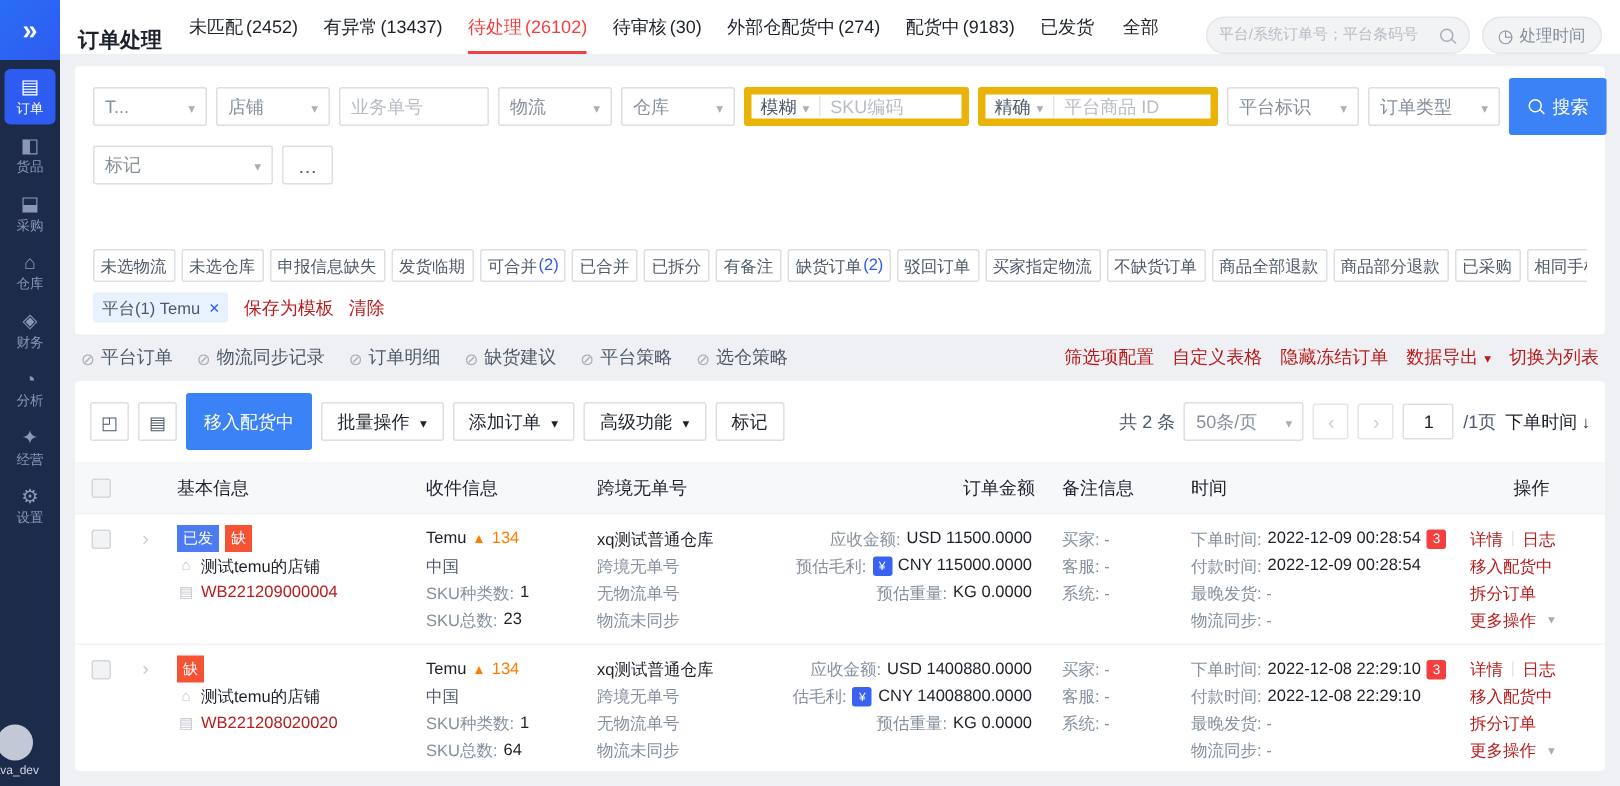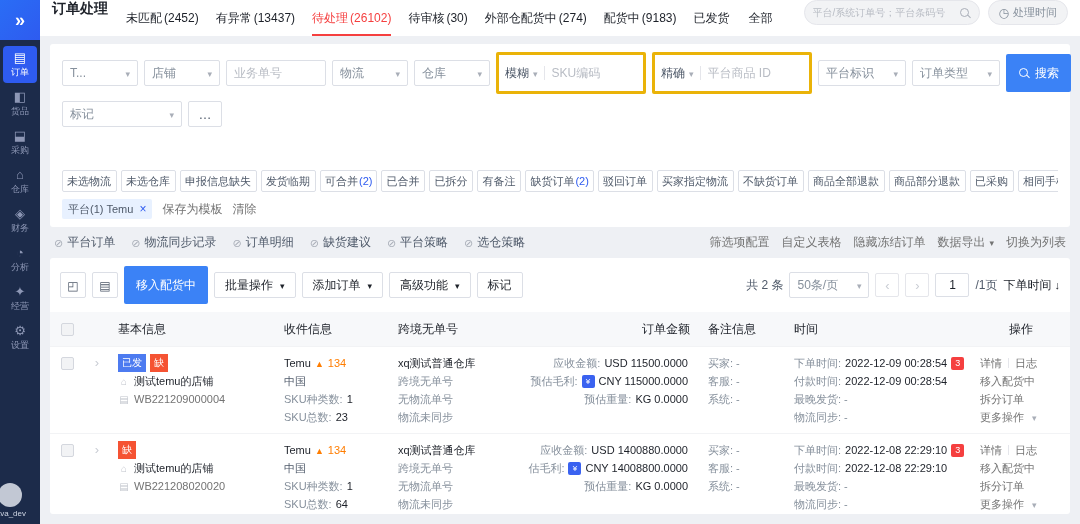--- a/index.html
+++ b/index.html
@@ -12,21 +12,21 @@
   .side-nav{display:flex;flex-direction:column;gap:2px;padding:6px 3px;}
   .side-item{display:flex;flex-direction:column;align-items:center;gap:1px;padding:5px 0 4px;border-radius:4px;color:#8d97b5;cursor:pointer;}
   .side-item.active{background:#2e5bf0;color:#fff;}
   .side-glyph{font-size:13px;line-height:14px;}
   .side-label{font-size:9px;}
   .side-user{position:absolute;bottom:6px;left:0;width:20px;display:flex;flex-direction:column;align-items:center;gap:2px;cursor:pointer;}
   .avatar-circle{width:24px;height:24px;border-radius:50%;background:#c2c8d4;display:block;}
   .user-name{color:#cfd6e4;font-size:8px;}
   
   .main{flex:1;display:flex;flex-direction:column;min-width:0;}
-  .topbar{height:36px;background:#fff;display:flex;align-items:flex-start;padding:0 12px;flex-shrink:0;}
+  .topbar{height:36px;background:#fff;display:flex;align-items:flex-end;padding:0 12px;flex-shrink:0;}
   .page-title{font-size:14px;font-weight:bold;color:#1d2129;margin-right:18px;white-space:nowrap;}
   .tabs{display:flex;gap:17px;height:100%;align-items:stretch;}
   .tab{display:flex;align-items:center;gap:2px;color:#1d2129;cursor:pointer;position:relative;white-space:nowrap;}
   .tab.active{color:#f53f3f;}
   .tab.active::after{content:"";position:absolute;left:0;right:0;bottom:0;height:2px;background:#f53f3f;}
   .topbar-right{margin-left:auto;display:flex;align-items:center;gap:8px;}
   .search-box{width:176px;height:25px;background:#f2f3f5;border:1px solid #e5e6eb;border-radius:13px;display:flex;align-items:center;padding:0 8px;gap:5px;}
   .search-box input{flex:1;min-width:0;border:none;background:transparent;outline:none;font-size:10px;color:#1d2129;font-family:inherit;}
   .search-box input::placeholder{color:#b8bcc4;}
   .mag{position:relative;width:12px;height:12px;color:#a9aeb8;flex-shrink:0;}
@@ -38,37 +38,37 @@
   
   .content{flex:1;display:flex;flex-direction:column;gap:7px;padding:8px 10px 10px;min-height:0;}
   .filter-card{background:#fff;border-radius:3px;padding:8px 12px;display:flex;flex-direction:column;gap:7px;flex-shrink:0;}
   .f-row{display:flex;align-items:center;gap:6px;}
   .sel{height:26px;border:1px solid #dcdfe6;border-radius:2px;background:#fff;display:flex;align-items:center;justify-content:space-between;padding:0 7px;color:#86909c;cursor:pointer;flex-shrink:0;}
   .sel-val{overflow:hidden;white-space:nowrap;}
   .caret::after{content:"▾";font-size:9px;color:#a9aeb8;margin-left:4px;}
   .btn .caret::after,.subnav .caret::after{color:inherit;}
   .inp{height:26px;border:1px solid #dcdfe6;border-radius:2px;padding:0 7px;font-size:12px;color:#1d2129;outline:none;font-family:inherit;flex-shrink:0;}
   .inp::placeholder,.combo-input::placeholder{color:#b8bcc4;}
-  .combo{height:42px;border:3px solid #eab308;border-radius:2px;display:flex;align-items:center;flex-shrink:0;background:#fff;}
+  .combo{height:26px;border:5px solid #eab308;border-radius:2px;display:flex;align-items:center;flex-shrink:0;background:#fff;}
   .combo-prefix{display:flex;align-items:center;padding:0 6px;color:#4e5969;cursor:pointer;white-space:nowrap;}
   .vsep{width:1px;height:14px;background:#e5e6eb;}
   .combo-input{flex:1;min-width:0;border:none;outline:none;padding:0 7px;font-size:12px;color:#b91c1c;font-family:inherit;background:transparent;}
   .w76{width:76px}.w88{width:88px}.w100{width:100px}.w120{width:120px}.w150{width:150px}.w160{width:160px}.w80{width:80px}
   .btn-primary{height:38px;background:#3b82f6;color:#fff;border:none;border-radius:2px;padding:0 12px;font-size:12px;display:flex;align-items:center;gap:5px;cursor:pointer;font-family:inherit;flex-shrink:0;white-space:nowrap;}
   .search-btn{margin-left:auto;}
   .more-btn{width:34px;height:26px;border:1px solid #dcdfe6;border-radius:2px;background:#fff;color:#4e5969;display:flex;align-items:center;justify-content:center;cursor:pointer;}
   .i-more::before{content:"…";font-size:13px;line-height:5px;}
   .chips{flex-wrap:nowrap;overflow:hidden;gap:4px;margin-top:36px;}
   .chip{height:22px;border:1px solid #dcdfe6;border-radius:2px;background:#fff;display:inline-flex;align-items:center;padding:0 4px;color:#4e5969;font-size:11px;cursor:pointer;white-space:nowrap;flex-shrink:0;}
   .chip .cnt{color:#2e5bf0;margin-left:1px;}
   .applied{gap:10px;}
   .ftag{background:#e8f1ff;border-radius:2px;height:20px;display:inline-flex;align-items:center;gap:6px;padding:0 6px;color:#4e5969;font-size:11px;}
   .i-close{cursor:pointer;color:#2e5bf0;}
   .i-close::before{content:"×";font-size:12px;}
-  .link{color:#737373;cursor:pointer;}
+  .link{color:#b91c1c;cursor:pointer;}
   
   .subnav{display:flex;align-items:center;gap:16px;padding:0 4px;flex-shrink:0;}
   .subnav-link{display:flex;align-items:center;gap:4px;color:#4e5969;cursor:pointer;white-space:nowrap;}
   .i-link::before{content:"⊘";color:#a9aeb8;font-size:11px;}
   .subnav-right{margin-left:auto;display:flex;gap:12px;align-items:center;white-space:nowrap;}
   
   .table-card{background:#fff;border-radius:3px;flex:1;display:flex;flex-direction:column;min-height:0;overflow:hidden;}
   .toolbar{display:flex;align-items:center;gap:6px;padding:8px 10px;flex-shrink:0;}
   .icon-btn{width:26px;height:26px;border:1px solid #dcdfe6;background:#fff;border-radius:2px;display:flex;align-items:center;justify-content:center;color:#4e5969;cursor:pointer;}
   .i-fullscreen::before{content:"◰";font-size:12px;}

